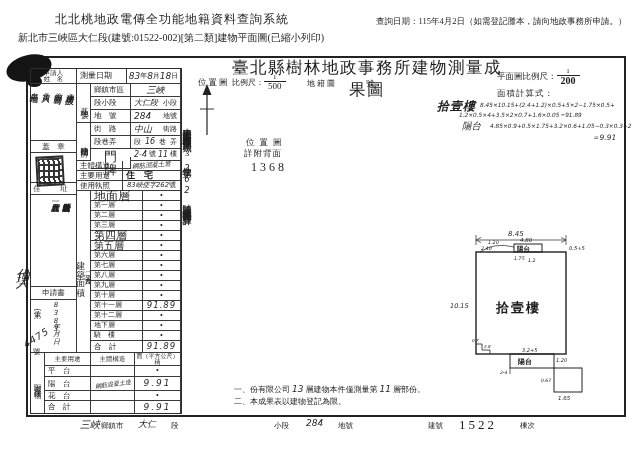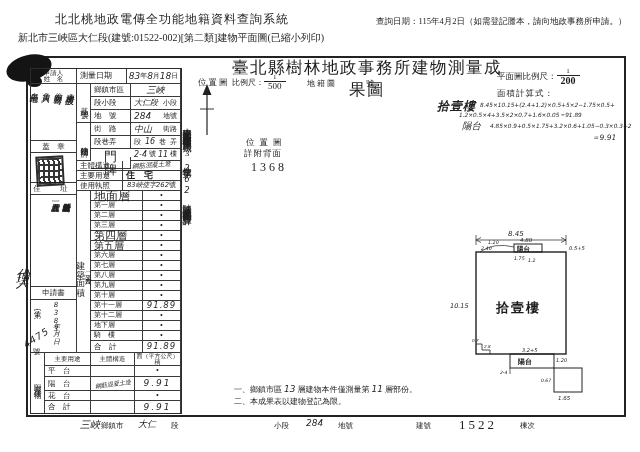--- a/index.html
+++ b/index.html
@@ -315,30 +315,30 @@
   <text x="126" y="176" font-size="5" font-style="italic" fill="#222">1.20</text>
   <line x1="80" y1="182" x2="80" y2="188" stroke="#222" stroke-width="0.7"></line>
   <text x="70" y="188" font-size="4.5" font-style="italic" fill="#222">2-4</text>
 
   <rect x="124" y="182" width="28" height="24" fill="none" stroke="#222" stroke-width="1"></rect>
   <text x="111" y="196" font-size="4.5" font-style="italic" fill="#222">0.67</text>
   <text x="128" y="214" font-size="5.5" font-style="italic" fill="#222">1.65</text>
 </svg>
 
 <div class="abs" style="left:234px;top:384px;font-size:8px;white-space:nowrap">
-  <span class="print">一、鄉鎮市區</span>
+  <span class="print">一、份有限公司</span>
   <span class="hw" style="font-size:9px">13</span>
   <span class="print">層建物本件僅測量第</span>
   <span class="hw" style="font-size:9px">11</span>
   <span class="print">層部份。</span>
 </div>
 <div class="abs print" style="left:234px;top:396px;font-size:8px">二、本成果表以建物登記為限。</div>
 
 <div class="abs hw" style="left:80px;top:418px;font-size:10px">三峽</div>
 <div class="abs print" style="left:101px;top:421px;font-size:7.5px">鄉鎮市</div>
 <div class="abs hw" style="left:138px;top:418px;font-size:9px">大仁</div>
 <div class="abs print" style="left:171px;top:421px;font-size:7.5px">段</div>
 <div class="abs print" style="left:274px;top:421px;font-size:7.5px">小段</div>
 <div class="abs hw" style="left:306px;top:418px;font-size:9px">284</div>
 <div class="abs print" style="left:338px;top:421px;font-size:7.5px">地號</div>
-<div class="abs print" style="left:416px;top:421px;font-size:7.5px">建號</div>
+<div class="abs print" style="left:428px;top:421px;font-size:7.5px">建號</div>
 <div class="abs print" style="left:459px;top:417px;font-size:13px;letter-spacing:3px">1522</div>
 <div class="abs print" style="left:520px;top:421px;font-size:7.5px">棟次</div>
 
 </body></html>

